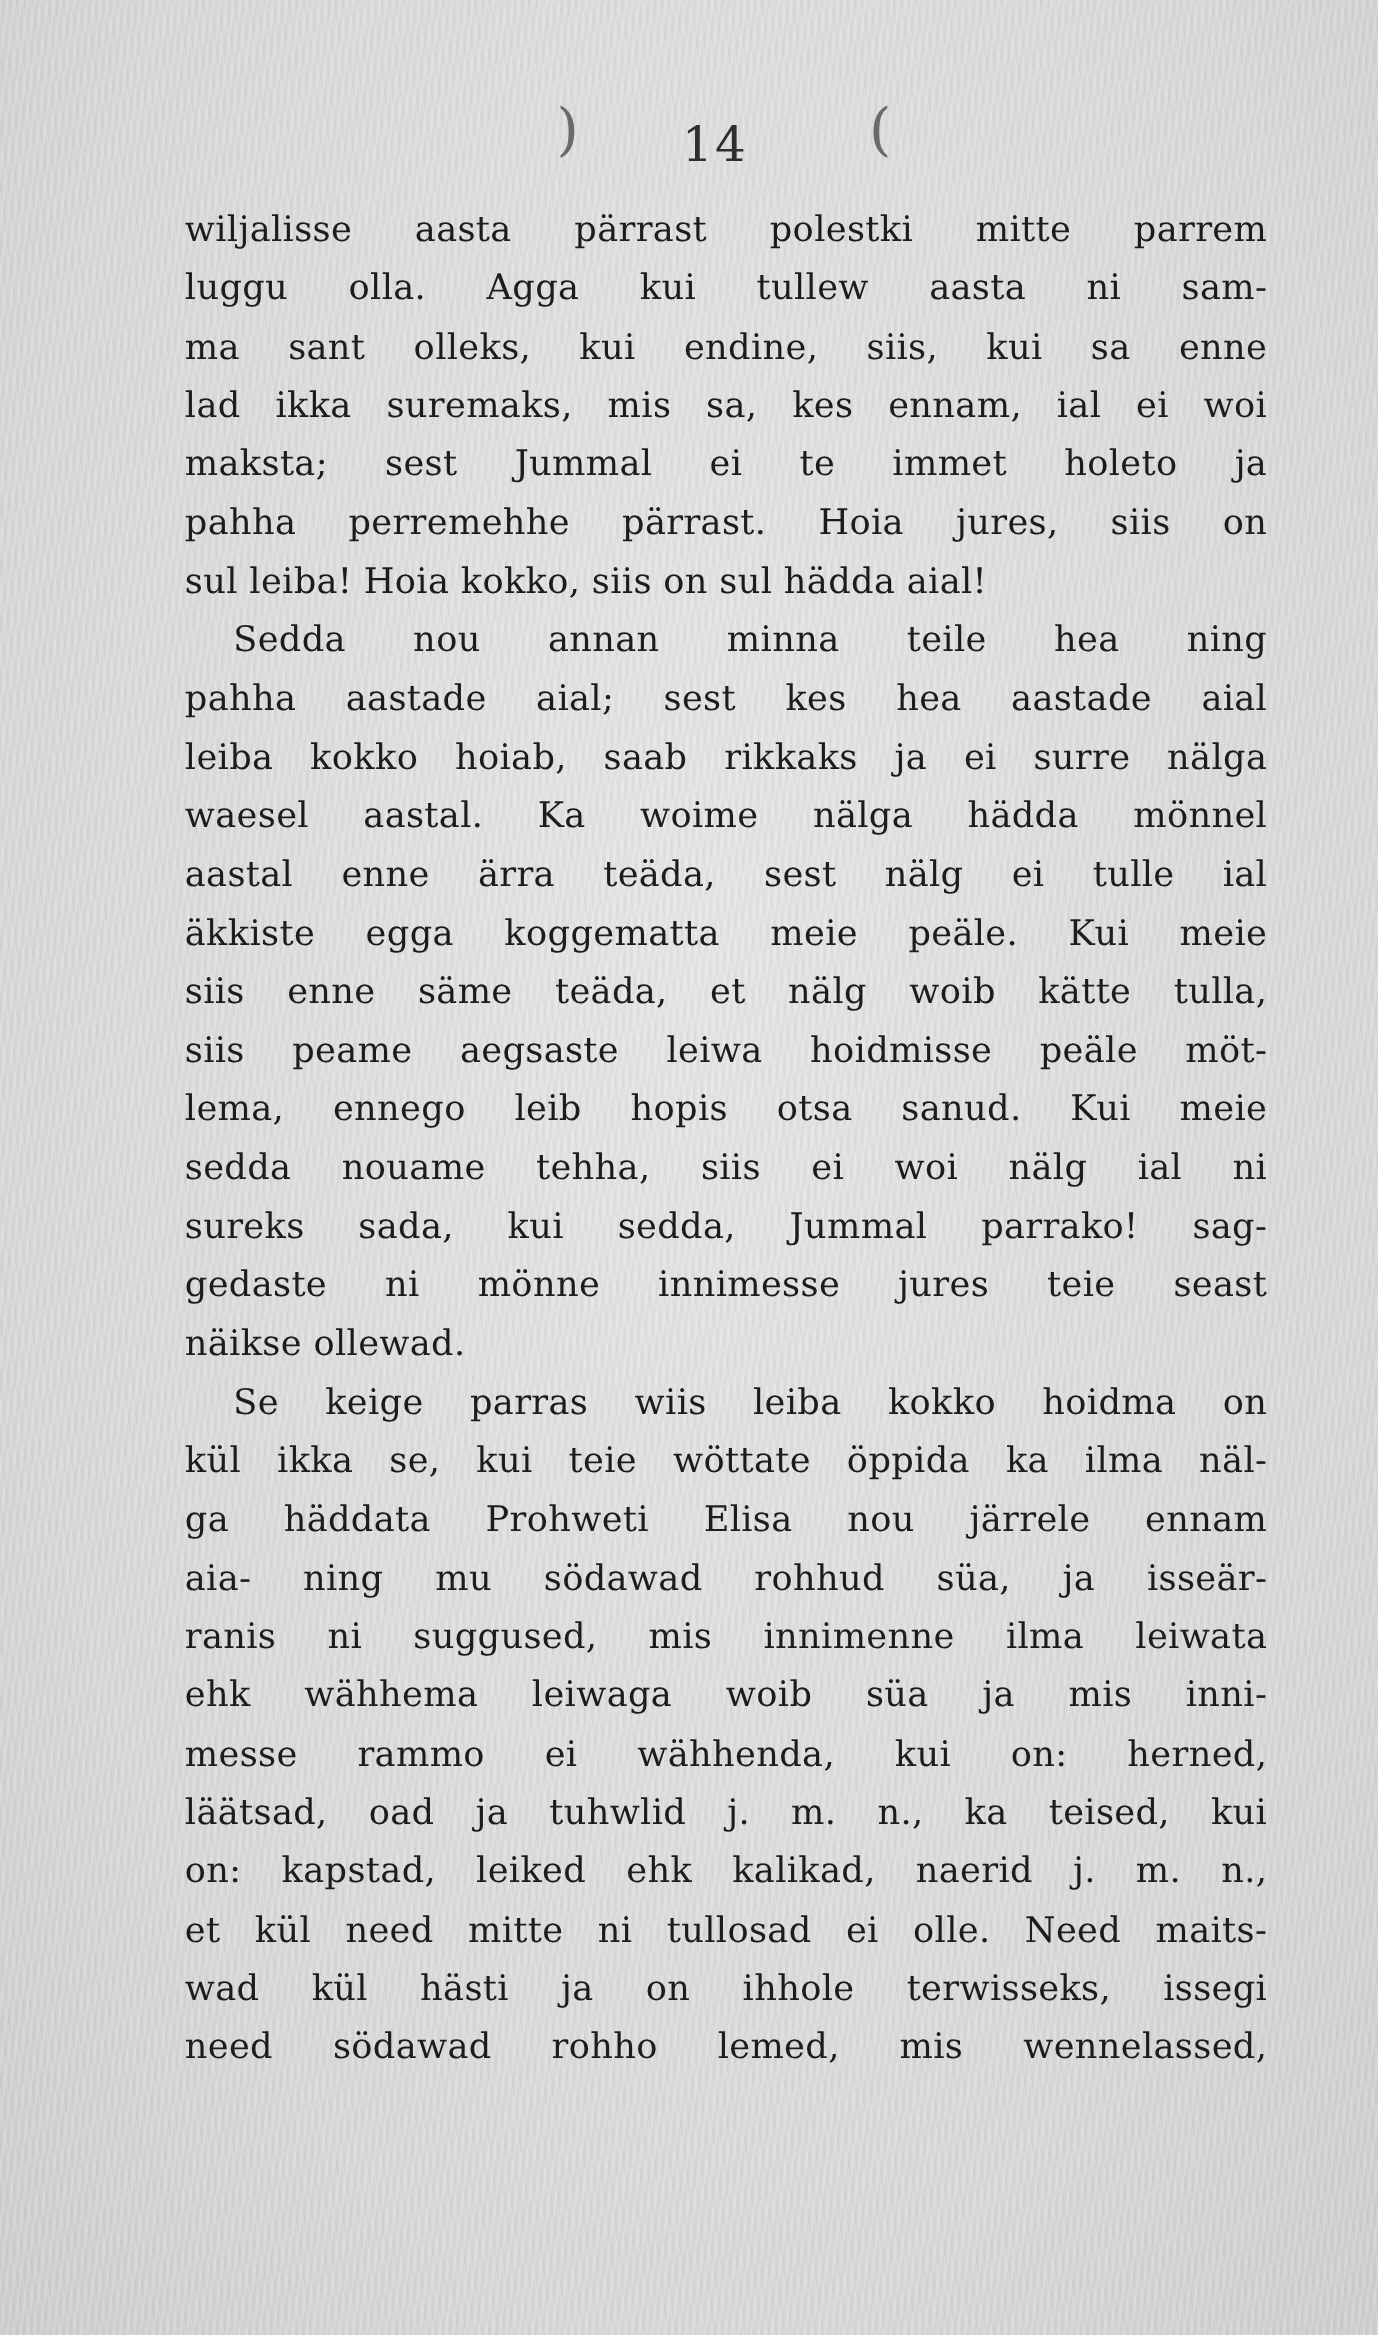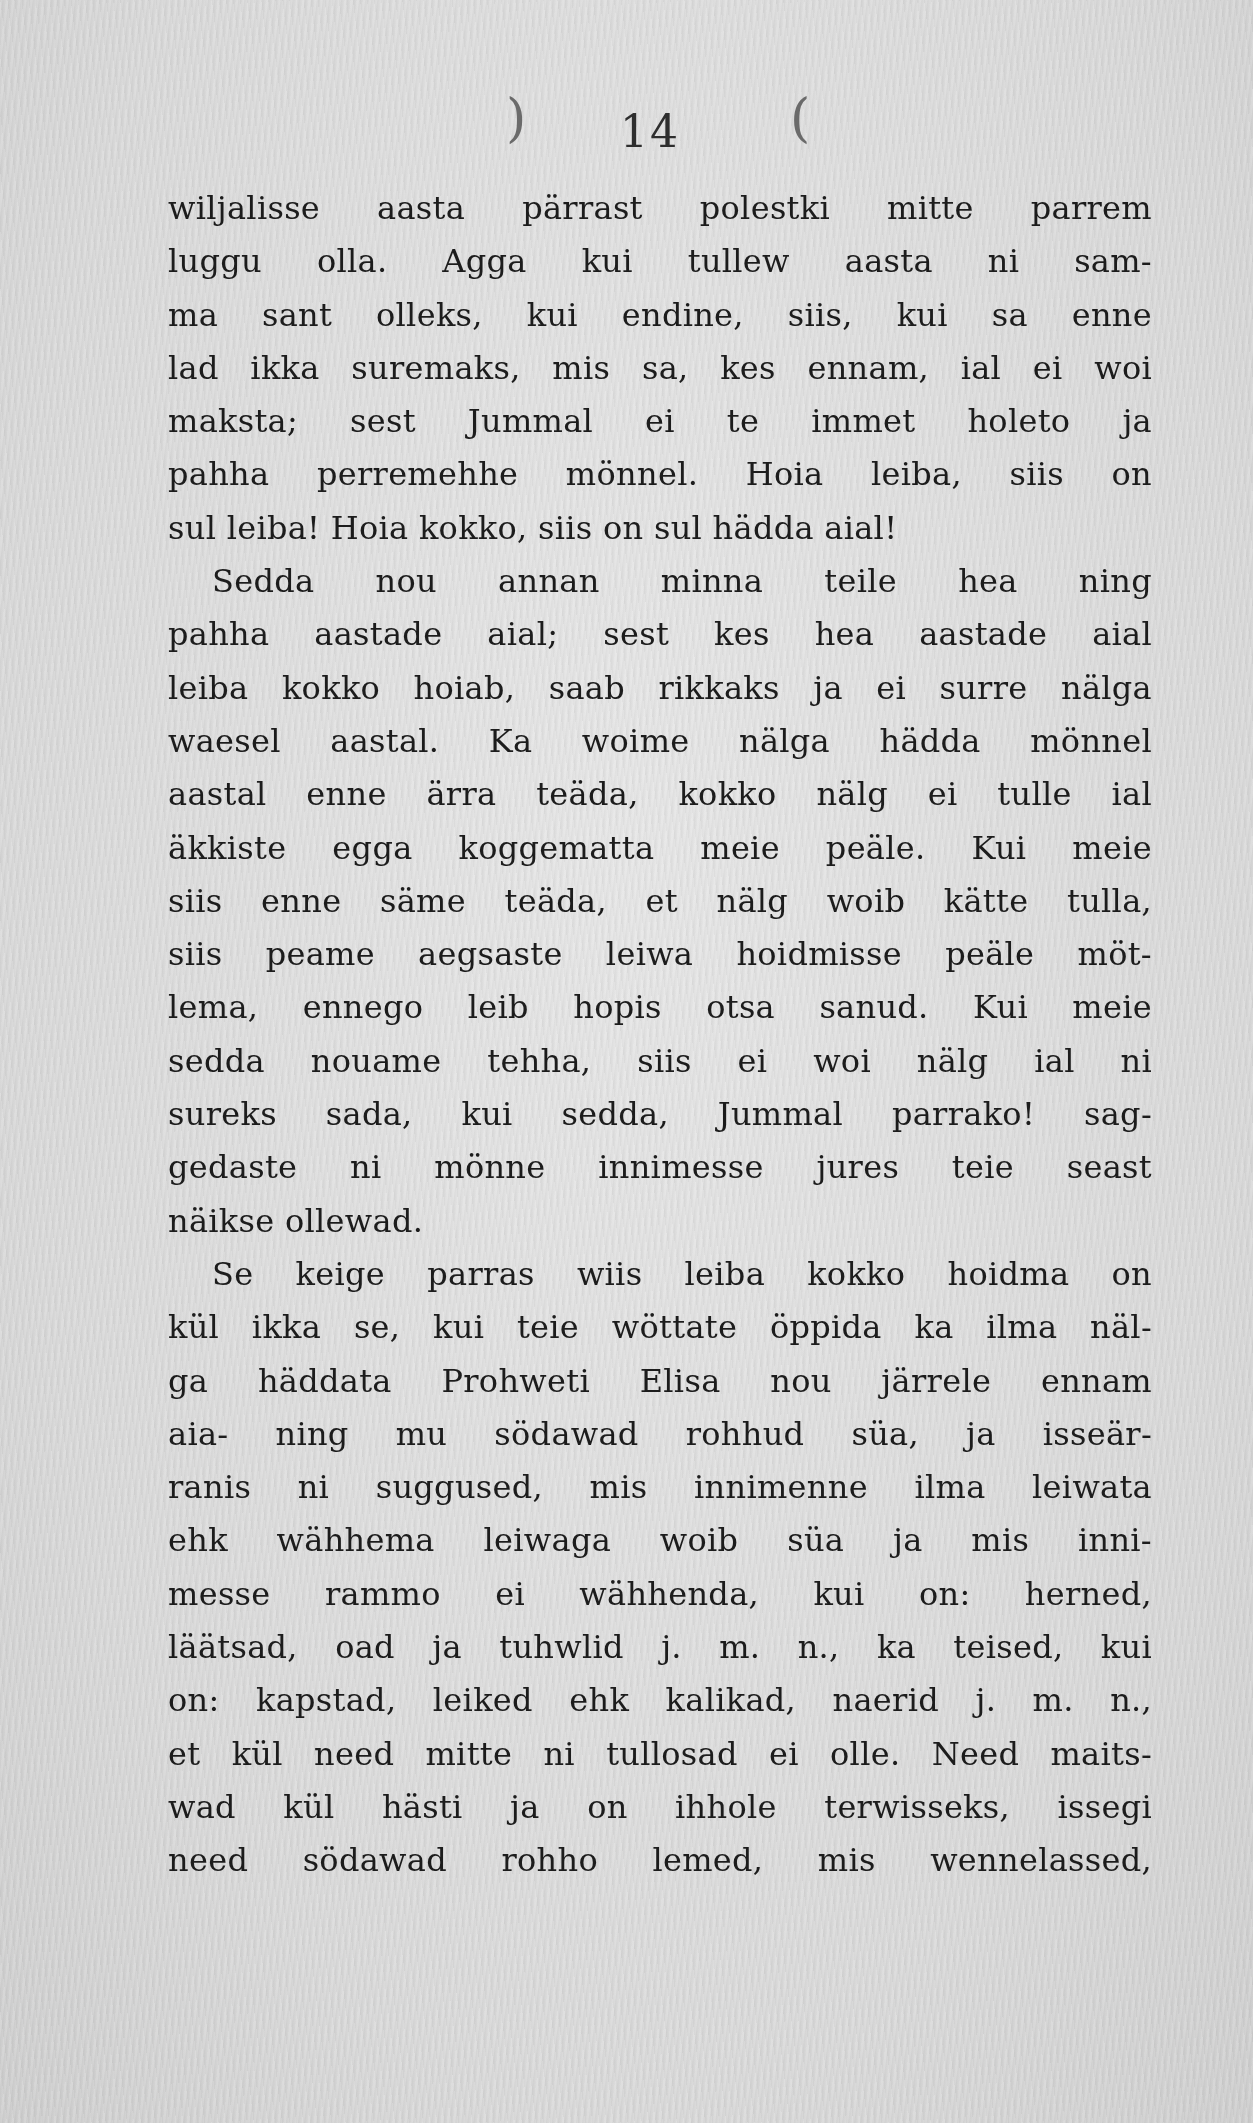--- a/index.html
+++ b/index.html
@@ -77,27 +77,27 @@
   <span class="page-number">14</span>
   <span class="paren-right">(</span>
 </div>
 
 <div class="text-block" id="text-block">
   <span class="line">wiljalisse aasta pärrast polestki mitte parrem</span>
   <span class="line">luggu olla. Agga kui tullew aasta ni sam-</span>
   <span class="line">ma sant olleks, kui endine, siis, kui sa enne</span>
   <span class="line">lad ikka suremaks, mis sa, kes ennam, ial ei woi</span>
   <span class="line">maksta; sest Jummal ei te immet holeto ja</span>
-  <span class="line">pahha perremehhe mönnel. Hoia leiba, siis on</span>
+  <span class="line">pahha perremehhe pärrast. Hoia jures, siis on</span>
   <span class="line last">sul leiba! Hoia kokko, siis on sul hädda aial!</span>
   <span class="line indent">Sedda nou annan minna teile hea ning</span>
   <span class="line">pahha aastade aial; sest kes hea aastade aial</span>
   <span class="line">leiba kokko hoiab, saab rikkaks ja ei surre nälga</span>
   <span class="line">waesel aastal. Ka woime nälga hädda mönnel</span>
-  <span class="line">aastal enne ärra teäda, kokko nälg ei tulle ial</span>
+  <span class="line">aastal enne ärra teäda, sest nälg ei tulle ial</span>
   <span class="line">äkkiste egga koggematta meie peäle. Kui meie</span>
   <span class="line">siis enne säme teäda, et nälg woib kätte tulla,</span>
   <span class="line">siis peame aegsaste leiwa hoidmisse peäle möt-</span>
   <span class="line">lema, ennego leib hopis otsa sanud. Kui meie</span>
   <span class="line">sedda nouame tehha, siis ei woi nälg ial ni</span>
   <span class="line">sureks sada, kui sedda, Jummal parrako! sag-</span>
   <span class="line">gedaste ni mönne innimesse jures teie seast</span>
   <span class="line last">näikse ollewad.</span>
   <span class="line indent">Se keige parras wiis leiba kokko hoidma on</span>
   <span class="line">kül ikka se, kui teie wöttate öppida ka ilma näl-</span>

